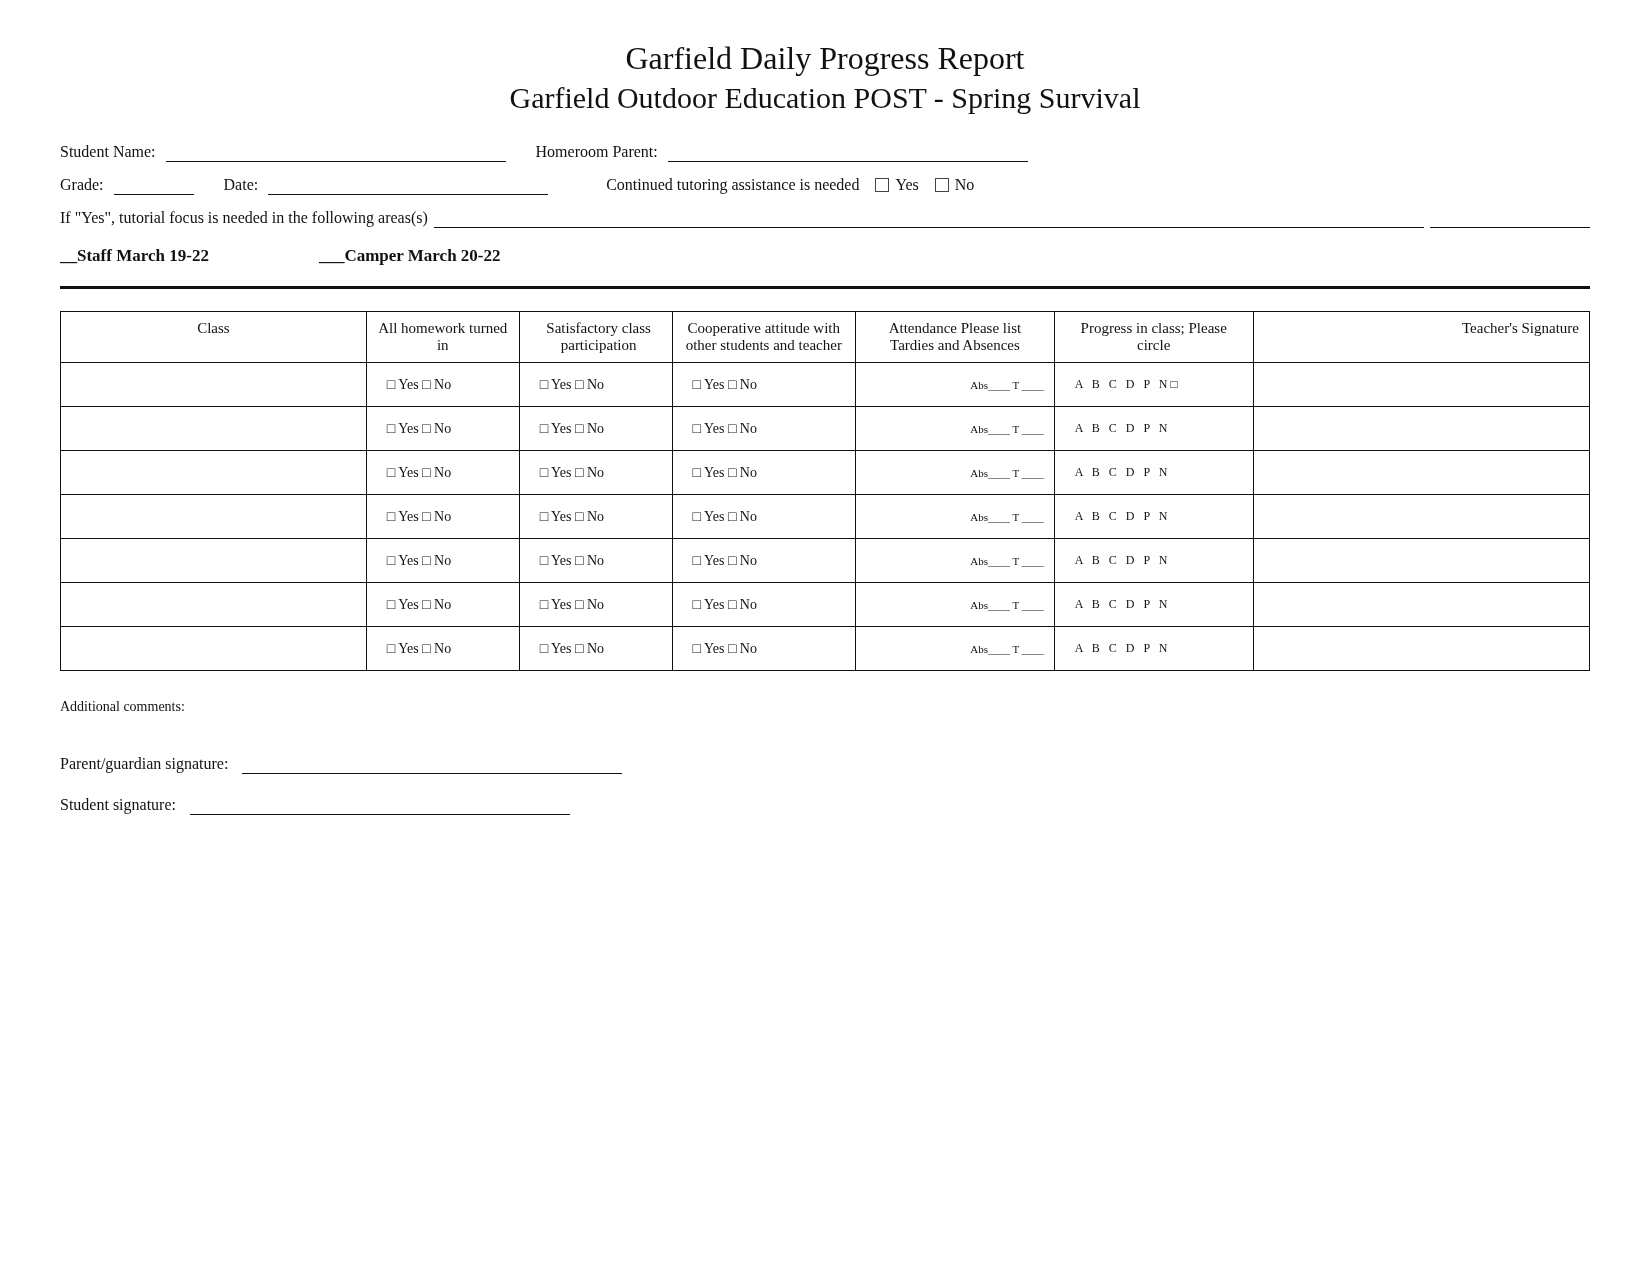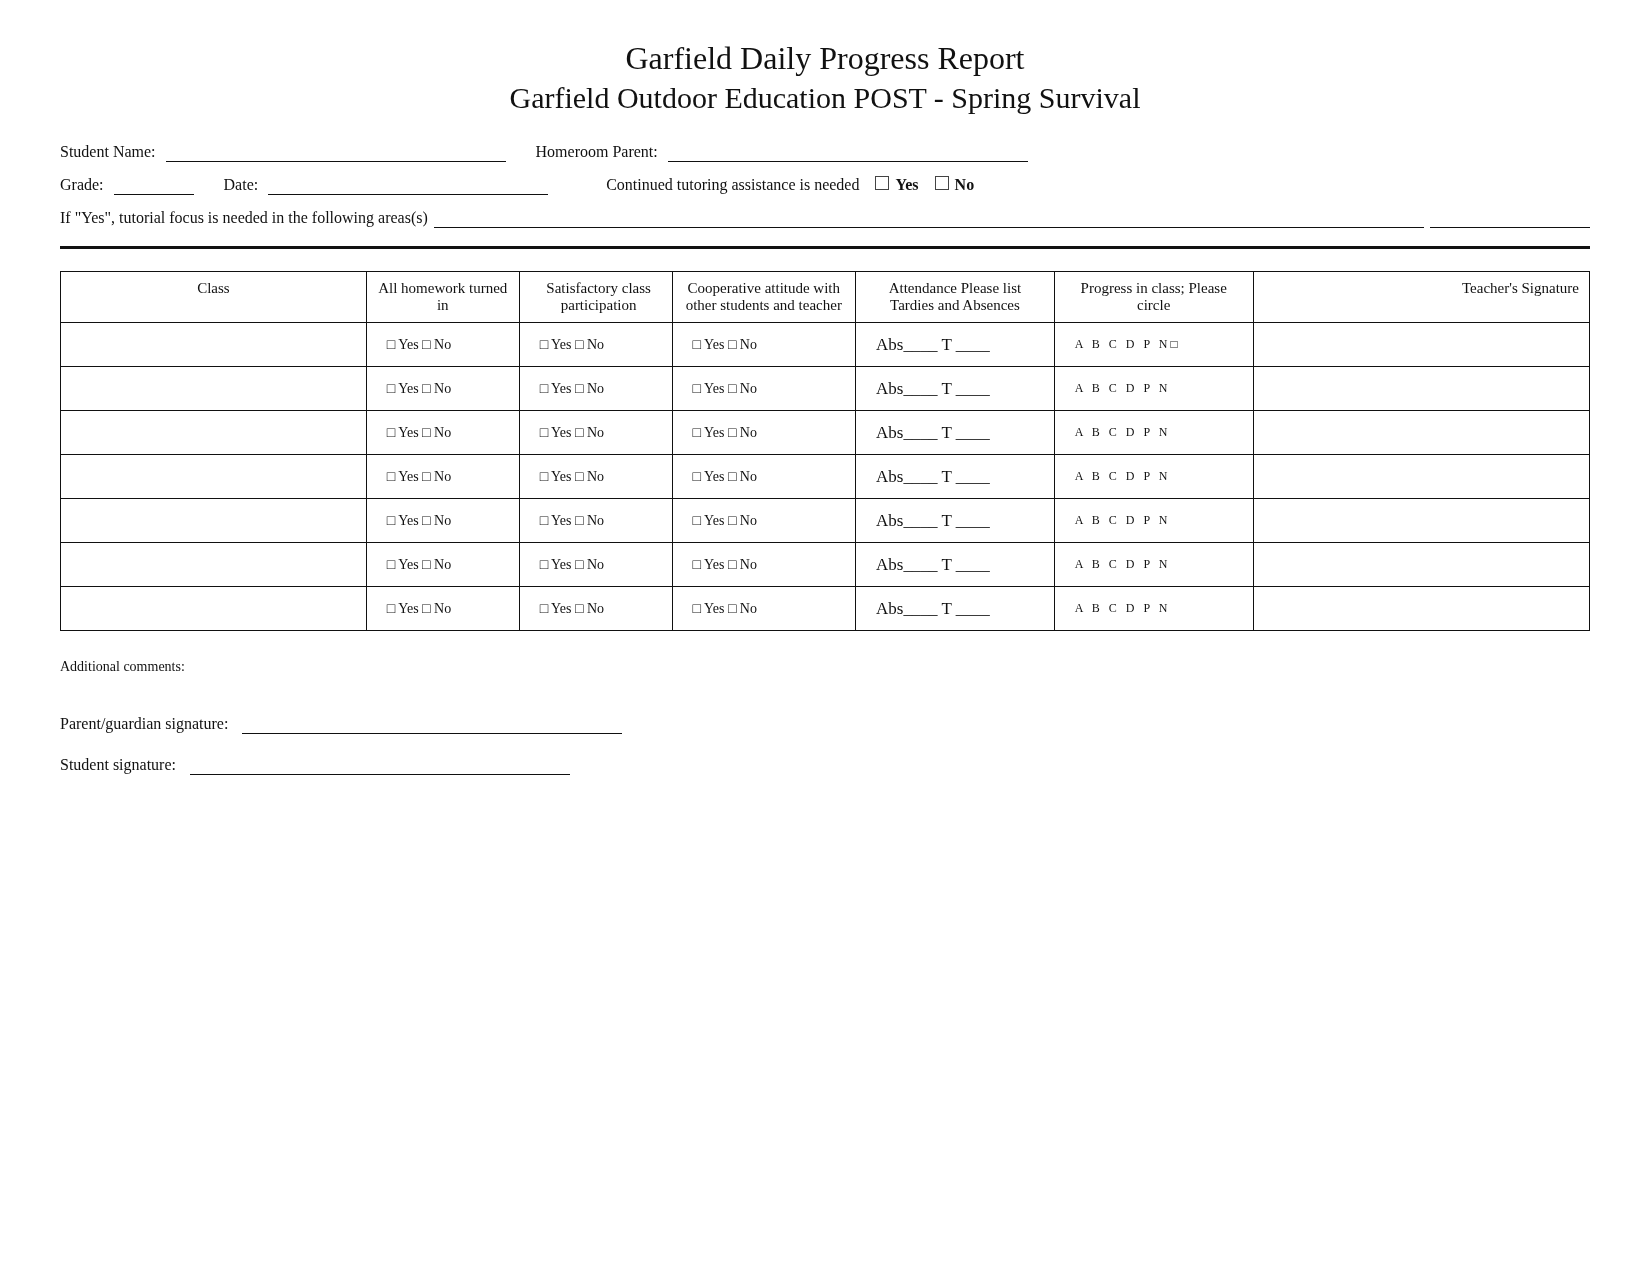--- a/index.html
+++ b/index.html
@@ -44,24 +44,23 @@
     .form-row-2 .underline-field-grade { min-width: 80px; }
     .form-row-2 .underline-field-date { min-width: 280px; }
     .tutoring-section {
       display: flex;
       align-items: center;
       gap: 16px;
       margin-left: auto;
     }
     .checkbox-label {
       display: inline-flex;
-      align-items: flex-start;
+      align-items: center;
       gap: 6px;
       font-size: 16px;
-      font-weight: bold;
     }
     .checkbox-box {
       width: 14px;
       height: 14px;
       border: 1.5px solid #444;
       display: inline-block;
     }
     .form-row-3 {
       display: flex;
       align-items: baseline;
@@ -112,22 +111,23 @@
     .class-header {
       font-size: 30px;
       font-weight: bold;
       vertical-align: middle;
     }
     .yes-no {
       font-size: 14px;
       white-space: nowrap;
     }
     .abs-t {
-      font-size: 17px;
+      font-size: 11px;
       white-space: nowrap;
+      text-align: right;
     }
     .grade-letters {
       font-size: 12px;
       letter-spacing: 3px;
     }
     .data-row td {
       height: 44px;
       vertical-align: middle;
       padding-left: 20px;
     }
@@ -184,20 +184,24 @@
       </label>
     </div>
   </div>
 
   <div class="form-row-3">
     <span>If "Yes", tutorial focus is needed in the following areas(s)</span>
     <span class="underline-field underline-field-focus">&nbsp;&nbsp;&nbsp;&nbsp;&nbsp;&nbsp;&nbsp;&nbsp;&nbsp;&nbsp;&nbsp;&nbsp;&nbsp;&nbsp;&nbsp;&nbsp;&nbsp;&nbsp;&nbsp;&nbsp;&nbsp;&nbsp;&nbsp;&nbsp;&nbsp;&nbsp;&nbsp;&nbsp;&nbsp;&nbsp;&nbsp;&nbsp;&nbsp;&nbsp;&nbsp;&nbsp;&nbsp;&nbsp;&nbsp;&nbsp;&nbsp;&nbsp;&nbsp;&nbsp;&nbsp;&nbsp;&nbsp;&nbsp;&nbsp;&nbsp;&nbsp;&nbsp;&nbsp;&nbsp;&nbsp;&nbsp;&nbsp;&nbsp;&nbsp;&nbsp;&nbsp;&nbsp;&nbsp;&nbsp;&nbsp;&nbsp;&nbsp;&nbsp;&nbsp;&nbsp;&nbsp;&nbsp;&nbsp;&nbsp;&nbsp;&nbsp;&nbsp;&nbsp;&nbsp;&nbsp;&nbsp;&nbsp;&nbsp;&nbsp;&nbsp;&nbsp;&nbsp;&nbsp;&nbsp;&nbsp;&nbsp;&nbsp;&nbsp;&nbsp;&nbsp;&nbsp;&nbsp;&nbsp;&nbsp;&nbsp;&nbsp;&nbsp;&nbsp;&nbsp;&nbsp;&nbsp;&nbsp;&nbsp;&nbsp;&nbsp;&nbsp;&nbsp;&nbsp;&nbsp;&nbsp;&nbsp;&nbsp;&nbsp;&nbsp;&nbsp;&nbsp;&nbsp;&nbsp;&nbsp;&nbsp;&nbsp;&nbsp;&nbsp;&nbsp;&nbsp;&nbsp;&nbsp;&nbsp;&nbsp;&nbsp;&nbsp;&nbsp;&nbsp;&nbsp;&nbsp;&nbsp;&nbsp;&nbsp;&nbsp;&nbsp;&nbsp;&nbsp;&nbsp;&nbsp;&nbsp;&nbsp;&nbsp;&nbsp;&nbsp;&nbsp;&nbsp;&nbsp;&nbsp;&nbsp;</span>
     <span class="underline-field underline-field-focus2">&nbsp;&nbsp;&nbsp;&nbsp;&nbsp;&nbsp;&nbsp;&nbsp;&nbsp;&nbsp;&nbsp;&nbsp;&nbsp;&nbsp;&nbsp;&nbsp;&nbsp;&nbsp;&nbsp;&nbsp;&nbsp;&nbsp;&nbsp;&nbsp;&nbsp;&nbsp;&nbsp;&nbsp;&nbsp;&nbsp;</span>
   </div>
 
+  <div class="checkboxes-row">
+    <span>__Staff  March 19-22</span>
+    <span style="margin-left:80px;">___Camper  March 20-22</span>
+  </div>
 </div>
 
 <hr class="horizontal-rule">
 
 <table class="main-table">
   <thead>
     <tr>
       <th class="class-header" style="width:20%;">Class</th>
       <th style="width:10%;">All homework turned in</th>
       <th style="width:10%;padding-left:16px;">Satisfactory class participation</th>

